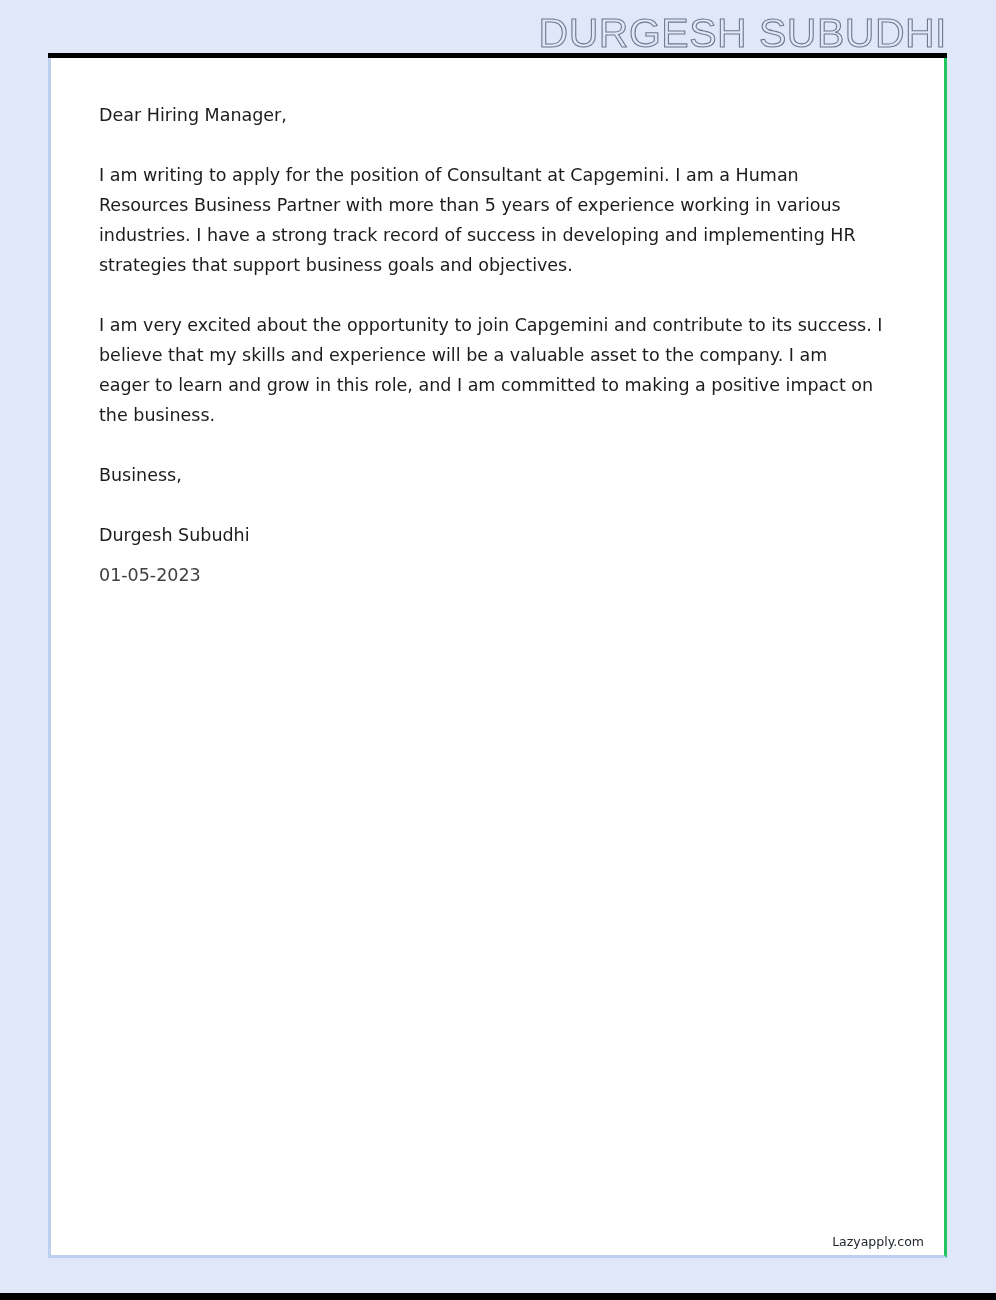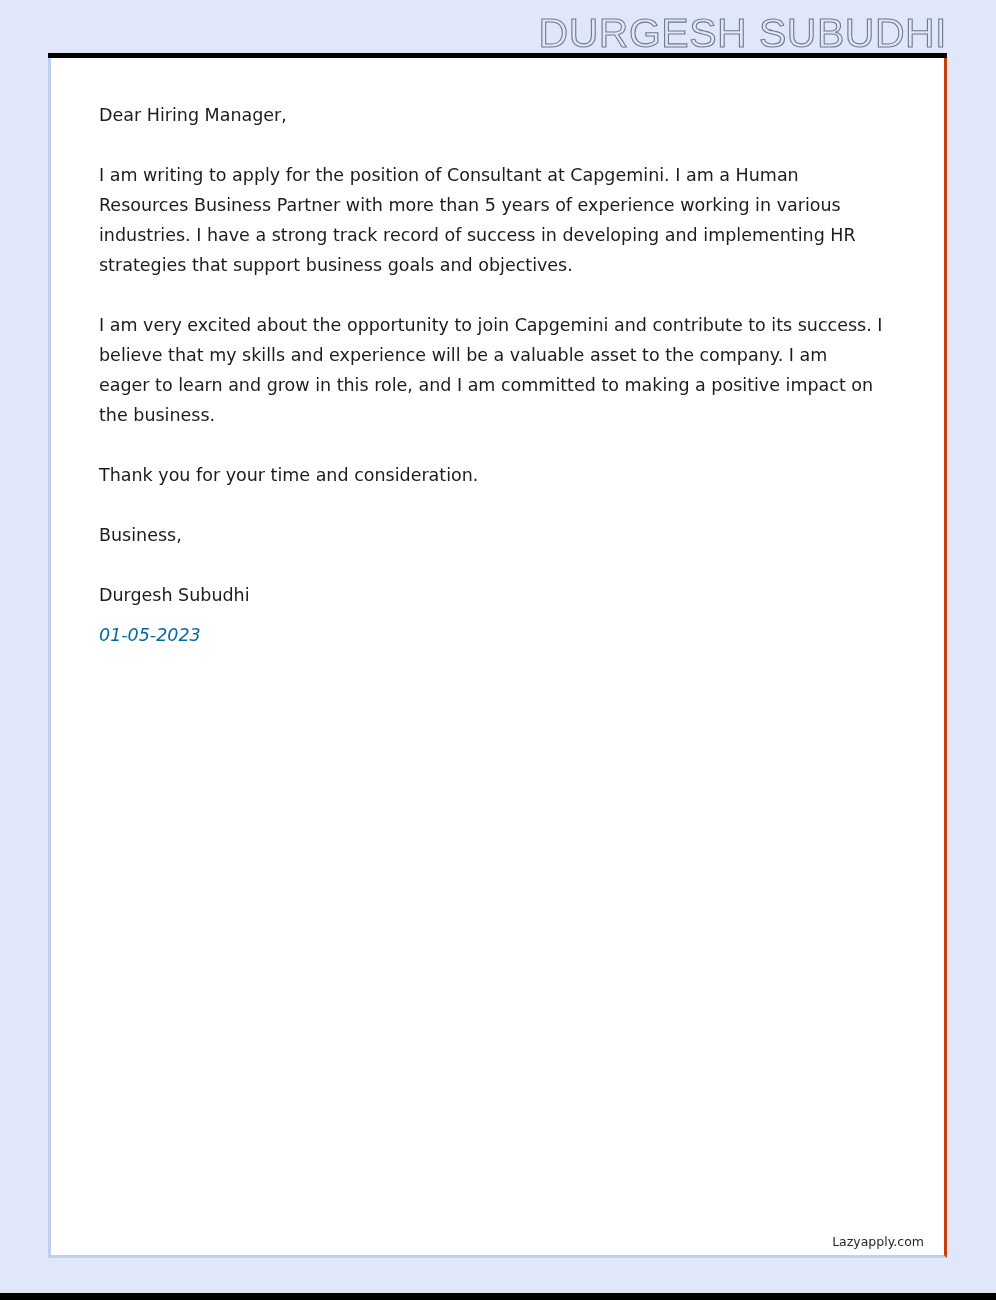--- a/index.html
+++ b/index.html
@@ -52,21 +52,21 @@
 
   
   .page-sheet {
     position: absolute;
     left: 48px;
     top: 58px;
     width: 899px;
     height: 1200px;
     background: #ffffff;
     border-left: 3px solid #bdd0ef;
-    border-right: 3px solid #c2410c;
+    border-right: 3px solid #22c55e;
     border-bottom: 3px solid #bdd0ef;
     box-sizing: border-box;
   }
 
   .letter-body {
     position: absolute;
     left: 48px;
     top: 42px;
     width: 800px;
     font-family: "DejaVu Sans", sans-serif;
@@ -77,23 +77,22 @@
   .letter-body p {
     margin: 0 16px 30px 0;
   }
   .letter-body p.tight {
     margin: 0 0 30px 0;
   }
   .letter-body p.signoff-name {
     margin: 0 0 10px 0;
   }
   .date-line {
-    color: #0369a1;
+    color: #404040;
     margin: 0;
-    font-style: italic;
   }
 
   
   .footer-brand {
     position: absolute;
     right: 20px;
     bottom: 6px;
     font-family: "DejaVu Sans", sans-serif;
     font-size: 12.5px;
     color: #23282d;
@@ -122,21 +121,20 @@
 <div class="page-sheet">
 
   <div class="letter-body">
 
     <p class="tight">Dear Hiring Manager,</p>
 
     <p>I am writing to apply for the position of Consultant at Capgemini. I am a Human Resources Business Partner with more than 5 years of experience working in various industries. I have a strong track record of success in developing and implementing HR strategies that support business goals and objectives.</p>
 
     <p>I am very excited about the opportunity to join Capgemini and contribute to its success. I believe that my skills and experience will be a valuable asset to the company. I am eager to learn and grow in this role, and I am committed to making a positive impact on the business.</p>
 
-    <p>Thank you for your time and consideration.</p>
 
     <p>Business,</p>
 
     <p class="signoff-name">Durgesh Subudhi</p>
 
     <p class="date-line">01-05-2023</p>
 
   </div>
 
   <div class="footer-brand">Lazyapply.com</div>

